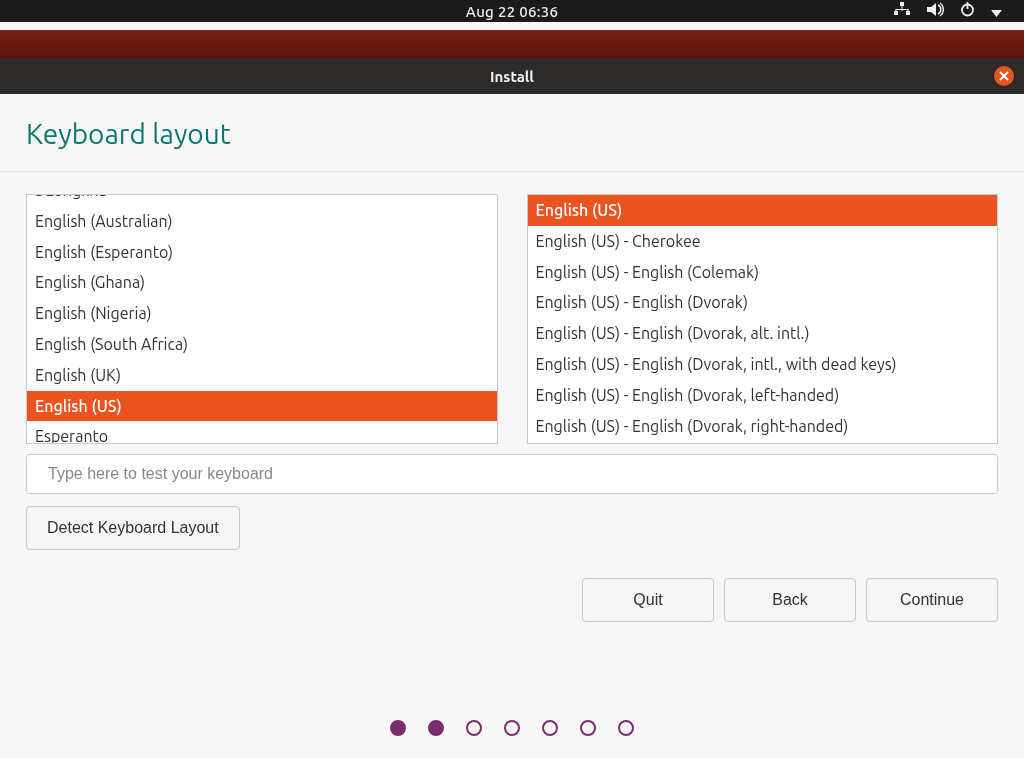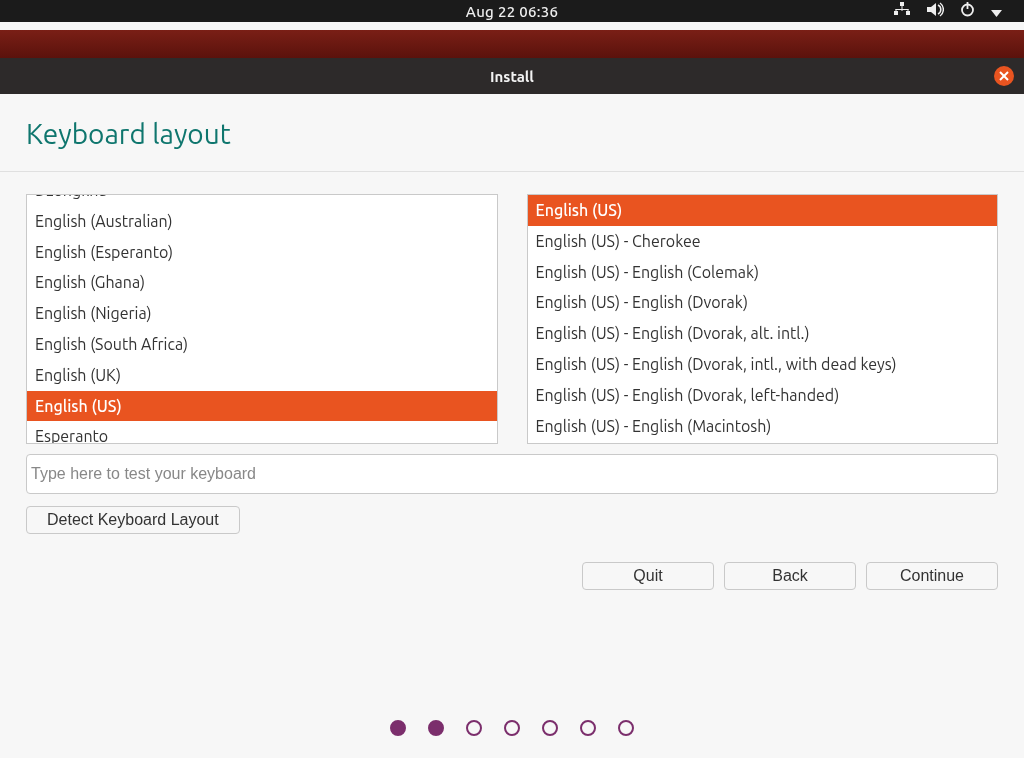--- a/index.html
+++ b/index.html
@@ -142,30 +142,30 @@
       background: #e95420;
       color: #fff;
       font-weight: 500;
     }
 
     .test-input {
       width: 100%;
       height: 40px;
       border: 1px solid #c9c9c9;
       border-radius: 4px;
-      padding: 0 4px;
+      padding: 0 21px;
       font-size: 16px;
       color: #333;
       margin-bottom: 12px;
       background: #fff;
     }
     .test-input::placeholder { color: #888; }
 
     .btn {
-      height: 28px;
+      height: 44px;
       padding: 0 20px;
       background: #f7f7f7;
       border: 1px solid #c9c9c9;
       border-radius: 4px;
       font-size: 16px;
       color: #333;
       cursor: pointer;
       display: inline-flex;
       align-items: center;
       justify-content: center;
@@ -270,20 +270,21 @@
       </div>
       <div class="listbox right">
         <div class="listbox-inner" id="right-list">
             <div class="listitem selected">English (US)</div>
             <div class="listitem">English (US) - Cherokee</div>
             <div class="listitem">English (US) - English (Colemak)</div>
             <div class="listitem">English (US) - English (Dvorak)</div>
             <div class="listitem">English (US) - English (Dvorak, alt. intl.)</div>
             <div class="listitem">English (US) - English (Dvorak, intl., with dead keys)</div>
             <div class="listitem">English (US) - English (Dvorak, left-handed)</div>
+            <div class="listitem">English (US) - English (Dvorak, right-handed)</div>
             <div class="listitem">English (US) - English (Macintosh)</div>
           </div>
       </div>
     </div>
 
     <input class="test-input" type="text" placeholder="Type here to test your keyboard" style="">
 
     <div class="detect-row">
       <button class="btn">Detect Keyboard Layout</button>
     </div>

